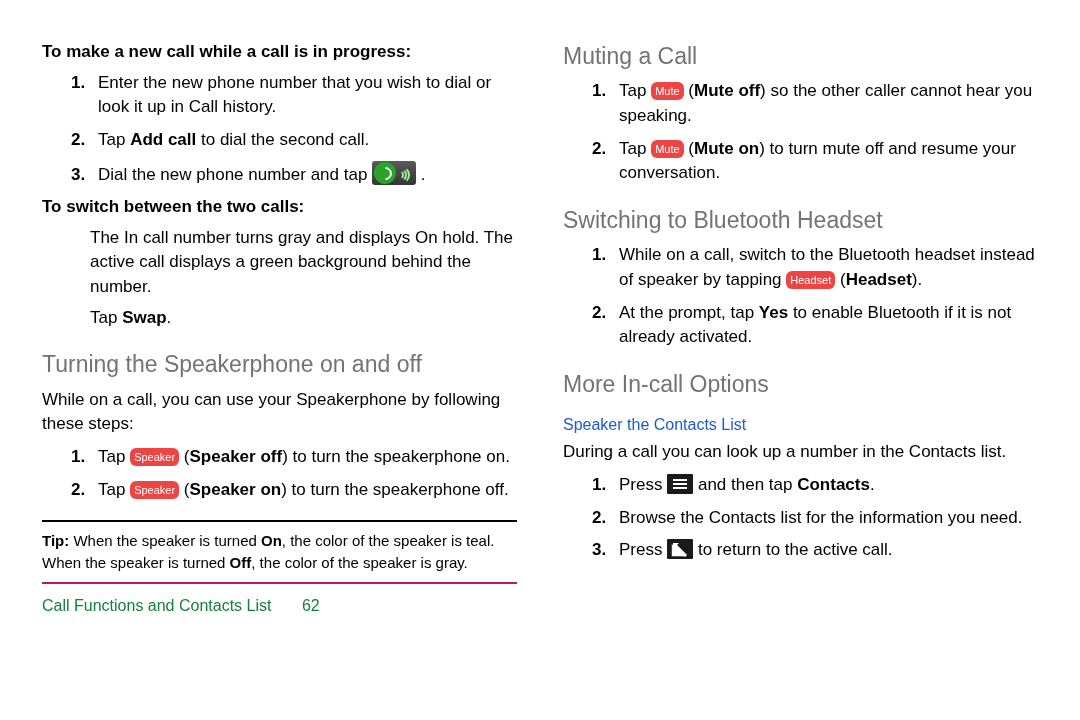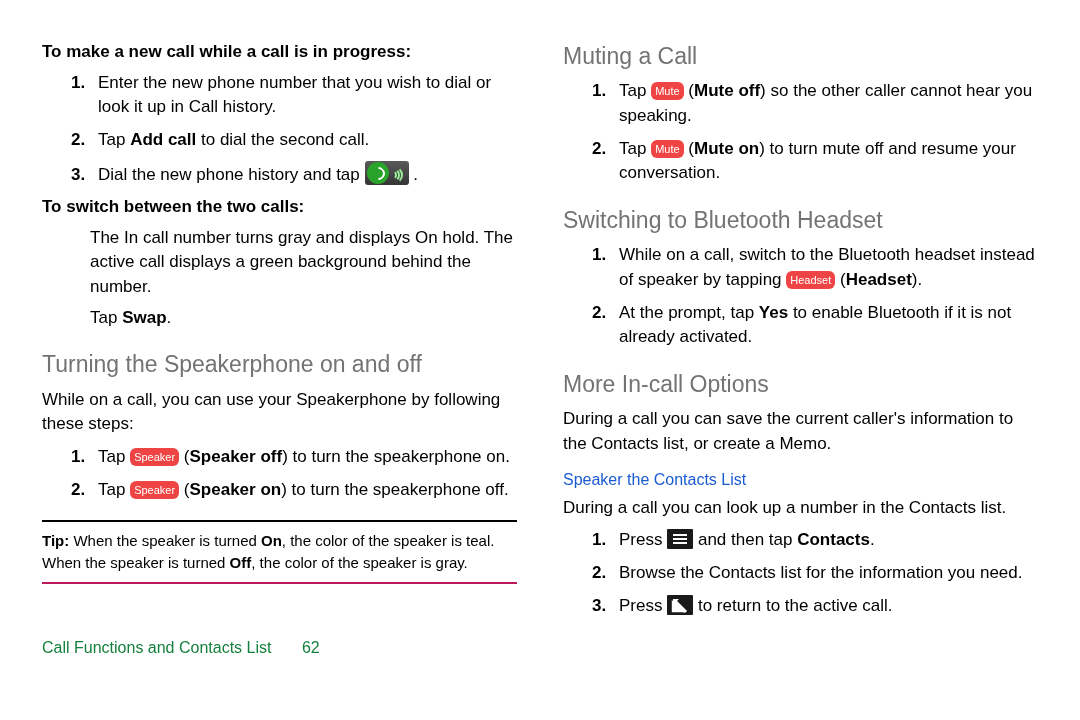--- a/index.html
+++ b/index.html
@@ -104,21 +104,21 @@
   <div class="cols">
 
     <div class="col">
       <p class="bold-h">To make a new call while a call is in progress:</p>
       <ol>
         <li>Enter the new phone number that you wish to dial or look it up in Call history.</li>
         <li>
           <span>Tap </span><b>Add call</b><span> to dial the second call.</span>
         </li>
         <li>
-          <span>Dial the new phone history and tap </span>
+          <span>Dial the new phone number and tap </span>
           <span class="call-icon">
             <span class="dot"></span><span class="arcs">
                 <span class="a1"></span>
                 <span class="a2"></span>
                 <span class="a3"></span>
               </span>
           </span>
           <span>.</span>
         </li>
       </ol>
@@ -170,21 +170,20 @@
           <span>While on a call, switch to the Bluetooth headset instead of speaker by tapping </span>
           <span class="btn">Headset</span>
           <span> (</span><b>Headset</b><span>).</span>
         </li>
         <li>
           <span>At the prompt, tap </span><b>Yes</b><span> to enable Bluetooth if it is not already activated.</span>
         </li>
       </ol>
 
       <p class="sub-blue">More In-call Options</p>
-      <p>During a call you can save the current caller's information to the Contacts list, or create a Memo.</p>
 
       <p class="sub-blue-sm">Speaker the Contacts List</p>
       <p>During a call you can look up a number in the Contacts list.</p>
       <ol>
         <li>
           <span>Press </span>
           <span class="menu-icon"></span>
           <span> and then tap </span><b>Contacts</b><span>.</span>
         </li>
         <li>Browse the Contacts list for the information you need.</li>

